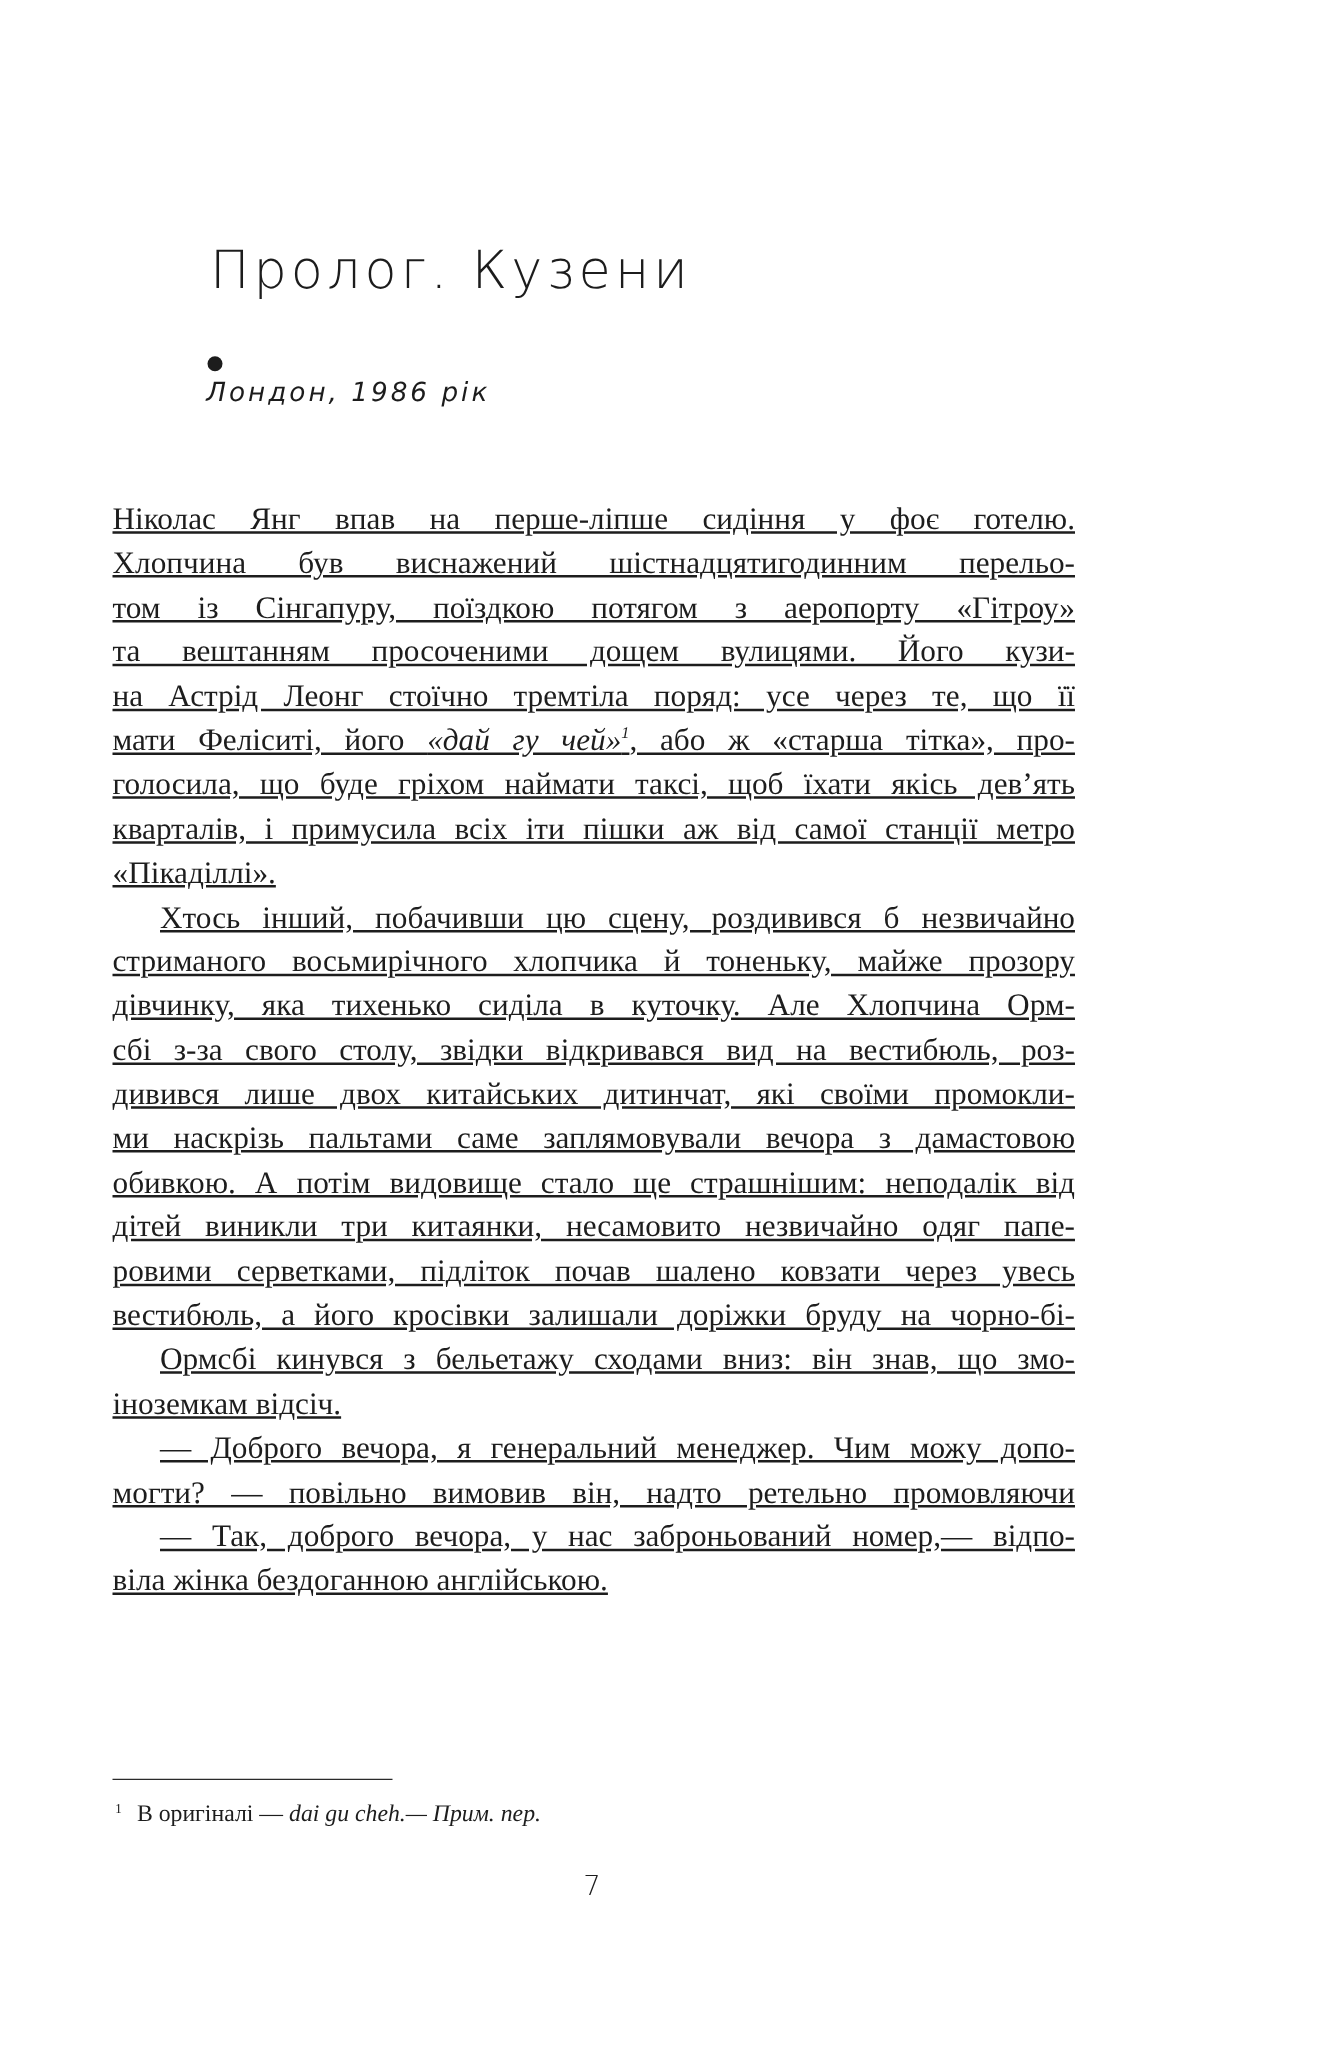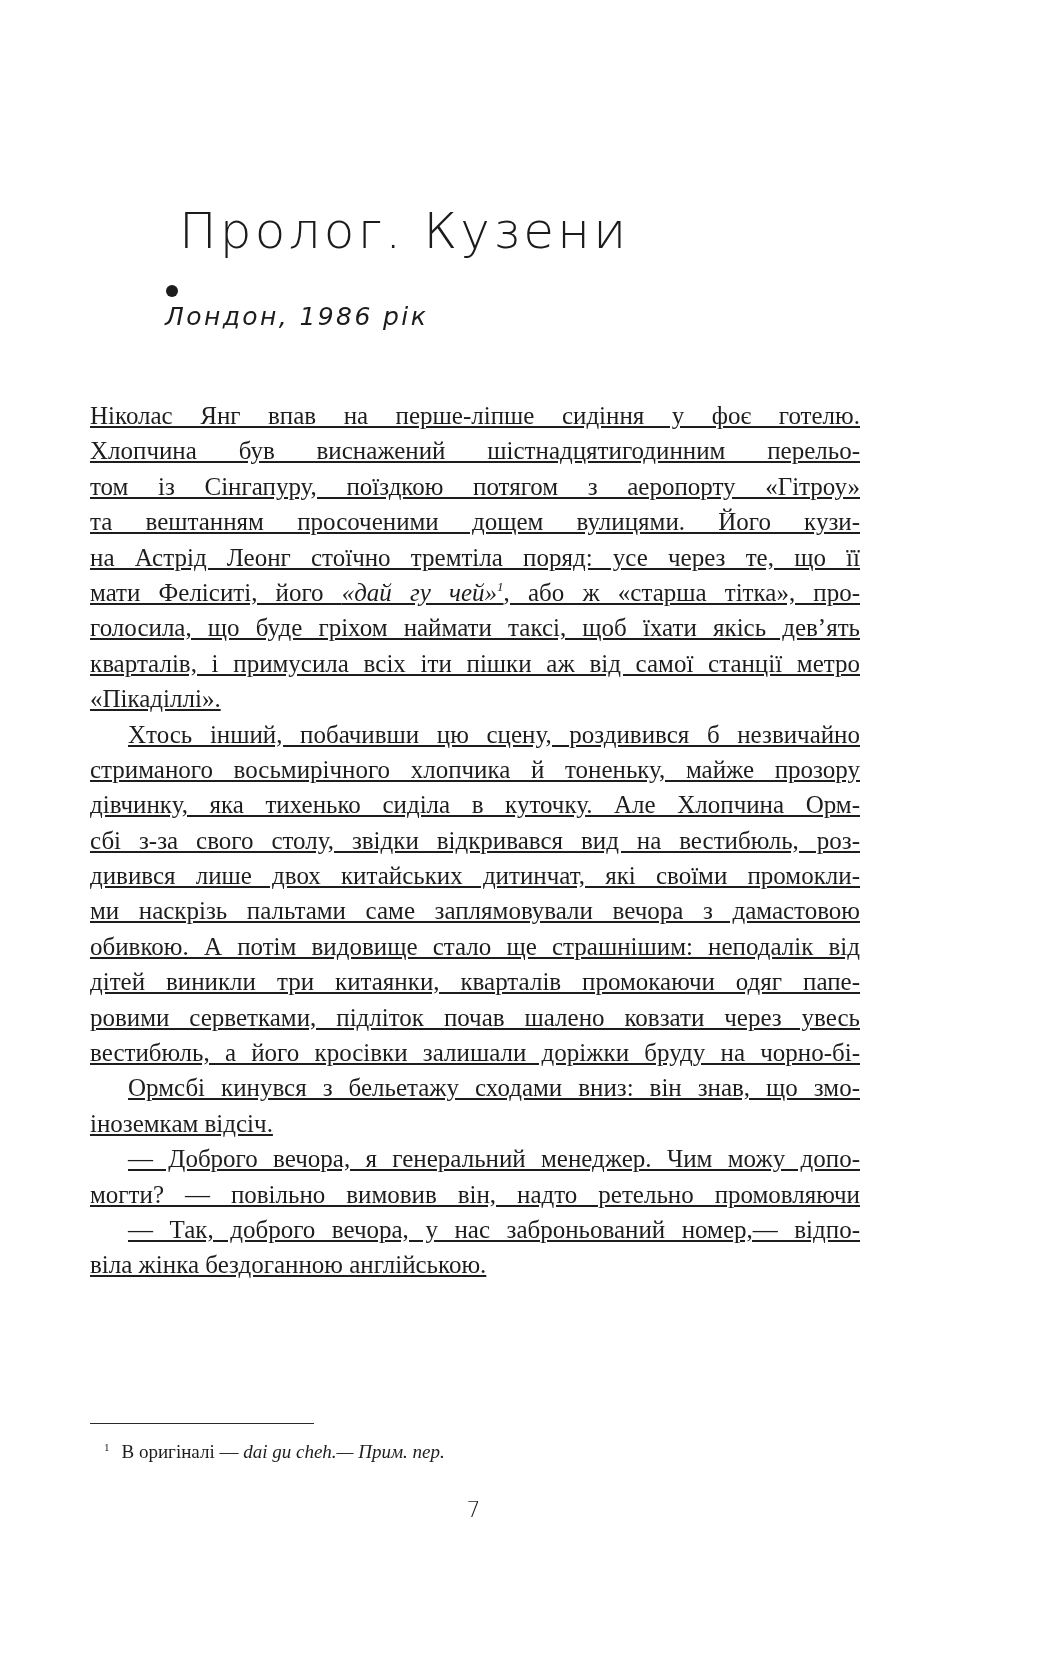--- a/index.html
+++ b/index.html
@@ -2,31 +2,31 @@
 <html><head>
 <meta charset="utf-8">
 <style>
   html, body { margin: 0; padding: 0; background: #ffffff; }
   body { width: 1063px; height: 1654px; position: relative; overflow: hidden; color: #1a1a1a; }
   .page { position: absolute; left: 0; top: 0; width: 1063px; height: 1654px; background: #ffffff; }
 
   .chapter-title {
     position: absolute; left: 163px; top: 190px;
     font-family: "DejaVu Sans", sans-serif; font-weight: 300;
-    font-size: 50px; letter-spacing: 3.2px; color: #1c1c1c; margin: 16px; line-height: 1;
+    font-size: 42px; letter-spacing: 3.2px; color: #1c1c1c; margin: 5px; line-height: 1;
     white-space: nowrap;
   }
   .chapter-bullet {
     position: absolute; left: 166px; top: 285px; width: 12px; height: 12px;
     background: #1c1c1c; border-radius: 50%;
   }
   .chapter-subtitle {
     position: absolute; left: 165px; top: 304px;
     font-family: "DejaVu Sans", sans-serif; font-style: italic;
-    font-size: 25px; letter-spacing: 2.4px; color: #1c1c1c; line-height: 1; white-space: nowrap;
+    font-size: 21px; letter-spacing: 2.4px; color: #1c1c1c; line-height: 1; white-space: nowrap;
   }
 
   .body-text {
     position: absolute; left: 90px; top: 398px; width: 770px;
     font-family: "Liberation Serif", "DejaVu Serif", serif;
     font-size: 25px; color: #1d1d1d;
   }
   .line {
     display: block; height: 35.4px; line-height: 35.4px; white-space: nowrap;
     text-align: justify; text-align-last: justify; text-decoration: underline;
@@ -36,21 +36,21 @@
   .italic { font-style: italic; }
   sup.fn { font-size: 13px; font-style: italic; vertical-align: 10px; line-height: 0; }
 
   .footnote-rule {
     position: absolute; left: 90px; top: 1423px; width: 224px; height: 0;
     border-top: 1.2px solid #2a2a2a;
   }
   .footnote {
     position: absolute; left: 90px; top: 1437px;
     font-family: "Liberation Serif", "DejaVu Serif", serif; font-size: 19px; color: #1d1d1d;
-    white-space: nowrap; line-height: 30px; margin-left: 12px;
+    white-space: nowrap; line-height: 30px;
   }
   .footnote .fn-mark { font-size: 11px; vertical-align: 7px; line-height: 0; margin-right: 12px; margin-left: 2px; }
   .page-number {
     position: absolute; left: 0; width: 1063px; top: 1497px; text-align: center;
     font-family: "DejaVu Sans", sans-serif; font-size: 22px; font-weight: 300; color: #1c1c1c;
     margin-left: -58px;
   }
 </style>
 </head>
 <body>
@@ -73,21 +73,21 @@
     <span class="line">кварталів, і примусила всіх іти пішки аж від самої станції метро</span>
     <span class="line last">«Пікаділлі».</span>
 
     <span class="line indent">Хтось інший, побачивши цю сцену, роздивився б незвичайно</span>
     <span class="line">стриманого восьмирічного хлопчика й тоненьку, майже прозору</span>
     <span class="line">дівчинку, яка тихенько сиділа в куточку. Але Хлопчина Орм-</span>
     <span class="line">сбі з-за свого столу, звідки відкривався вид на вестибюль, роз-</span>
     <span class="line">дивився лише двох китайських дитинчат, які своїми промокли-</span>
     <span class="line">ми наскрізь пальтами саме заплямовували вечора з дамастовою</span>
     <span class="line">обивкою. А потім видовище стало ще страшнішим: неподалік від</span>
-    <span class="line">дітей виникли три китаянки, кварталів промокаючи одяг папе-</span>
+    <span class="line">дітей виникли три китаянки, несамовито незвичайно одяг папе-</span>
     <span class="line">ровими серветками, підліток почав шалено ковзати через увесь</span>
     <span class="line">вестибюль, а його кросівки залишали доріжки бруду на чорно-бі-</span>
 
     <span class="line indent">Ормсбі кинувся з бельетажу сходами вниз: він знав, що змо-</span>
     <span class="line last">іноземкам відсіч.</span>
 
     <span class="line indent">— Доброго вечора, я генеральний менеджер. Чим можу допо-</span>
     <span class="line">могти? — повільно вимовив він, надто ретельно промовляючи</span>
 
     <span class="line indent">— Так, доброго вечора, у нас заброньований номер,— відпо-</span>

